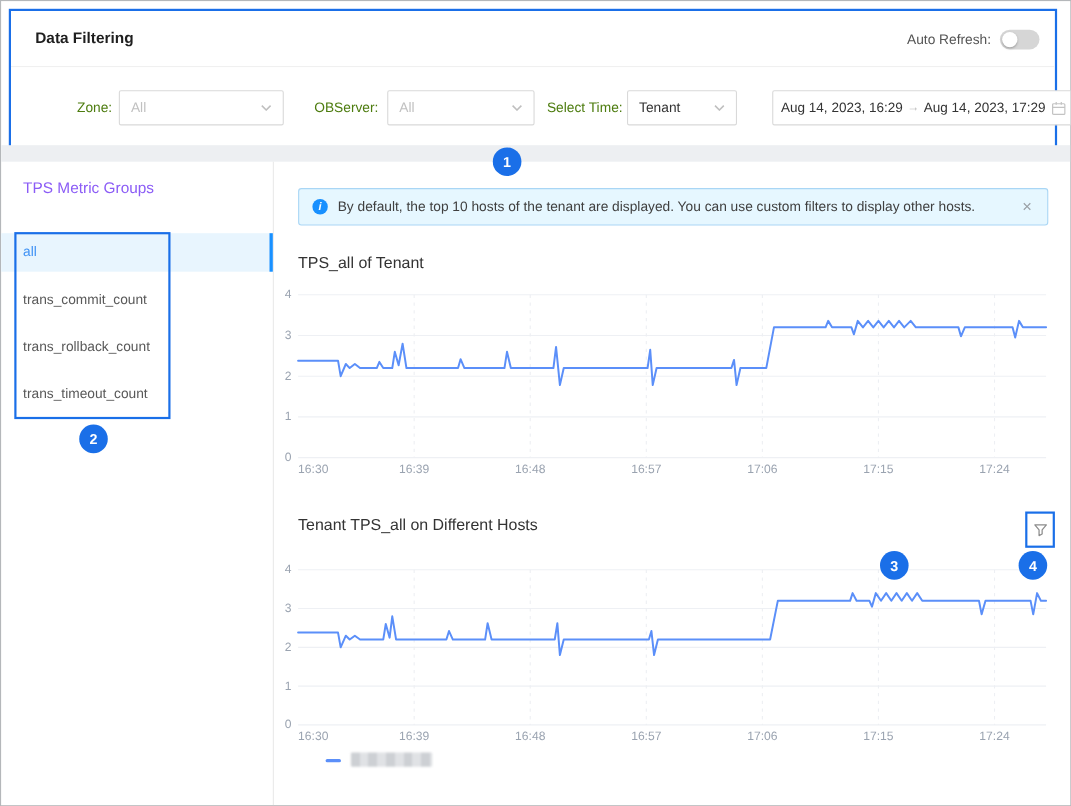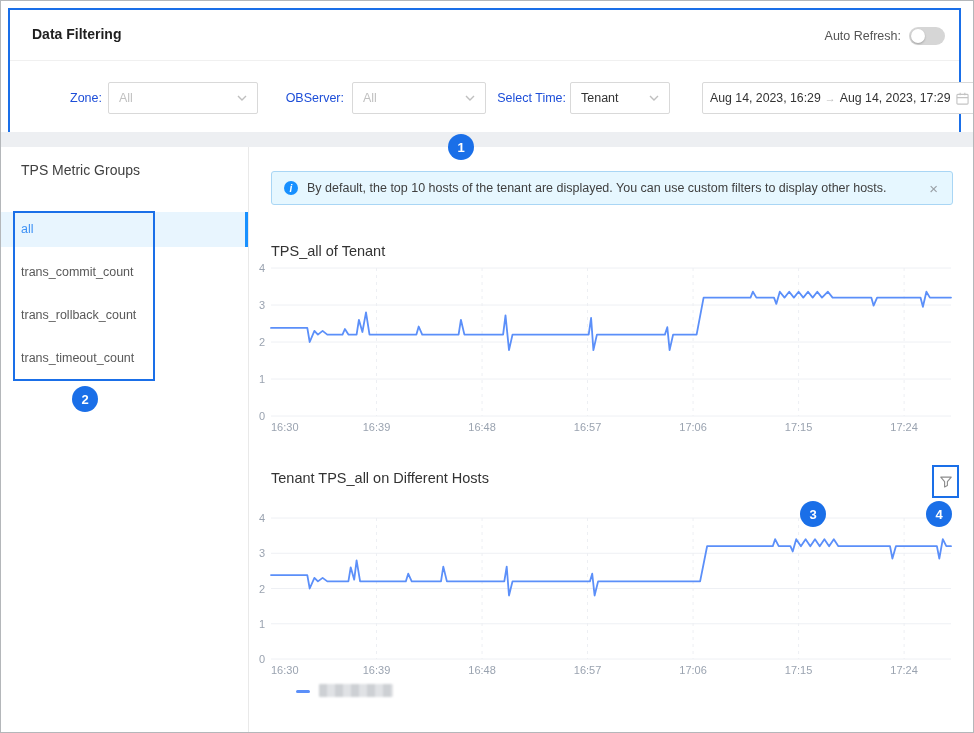--- a/index.html
+++ b/index.html
@@ -9,21 +9,21 @@
 
   
   .filter-panel { position:absolute; left:7px; top:7px; width:953px; height:136px;
                   background:#fff; border:2px solid #1a6fe8; }
   .panel-title { position:absolute; left:22px; top:16px; font-size:14px; font-weight:bold; color:#1f1f1f; }
   .panel-divider { position:absolute; left:0; right:0; top:50px; height:1px; background:#f0f0f0; }
   .auto-refresh { position:absolute; right:14px; top:17px; display:flex; align-items:center; gap:8px; color:#555; }
   .toggle { width:36px; height:18px; border-radius:9px; background:#d6d6d6; position:relative; cursor:pointer; }
   .toggle .knob { position:absolute; left:2px; top:2px; width:14px; height:14px; border-radius:50%; background:#fff;
                   box-shadow:0 1px 2px rgba(0,0,0,.25); }
-  .f-label { position:absolute; top:72px; height:32px; line-height:32px; text-align:right; color:#1d4ed8; }
+  .f-label { position:absolute; top:72px; height:32px; line-height:32px; text-align:right; color:#4d7c0f; }
   .select { position:absolute; top:72px; height:32px; border:1px solid #d9d9d9; border-radius:2px; background:#fff;
             display:flex; align-items:center; padding:0 10px; cursor:pointer; }
   .select .val { flex:1; }
   .select .placeholder { color:#c1c1c1; }
   .chev { width:10px; height:6px; flex:none; }
   .range-box { position:absolute; top:72px; height:32px; border:1px solid #d9d9d9; border-radius:2px;
                display:flex; align-items:center; padding:0 7px; gap:4px; background:#fff; cursor:pointer;
                font-size:12.3px; color:#333; white-space:nowrap; overflow:hidden;margin-left:28px; }
   .range-arrow { color:#b9b9b9; font-size:11px; flex:none; }
   .cal-icon { flex:none; margin-left:1px; }
@@ -31,21 +31,21 @@
   
   .num-circle { position:absolute; width:26px; height:26px; border-radius:50%; background:#1a6fe8; color:#fff;
                 font-size:13px; font-weight:bold; display:flex; align-items:center; justify-content:center; z-index:30; }
   .anno-box { position:absolute; border:2px solid #1a6fe8; z-index:20; pointer-events:none; }
 
   
   .gap-band { position:absolute; left:0; right:0; top:131px; height:15px; background:#edeff2; }
   .v-divider { position:absolute; left:247px; top:146px; bottom:0; width:1px; background:#e9e9e9; }
 
   
-  .sidebar-title { position:absolute; left:20px; top:161px; font-size:14px; font-weight:500; color:#404040; }
+  .sidebar-title { position:absolute; left:20px; top:161px; font-size:14px; font-weight:500; color:#8b5cf6; }
   .side-item { position:absolute; left:0; width:247px; height:35px; line-height:35px; padding-left:20px;
                color:#595959; cursor:pointer; }
   .side-item.selected { background:#e8f5fe; color:#3f92f5; }
   .side-item.selected .accent { position:absolute; right:0; top:0; width:3px; height:35px; background:#1890ff; }
 
   
   .banner { position:absolute; left:270px; top:170px; width:682px; height:34px; background:#e6f7ff;
             border:1px solid #a9d6f5; border-radius:3px; display:flex; align-items:center; padding:0 12px; }
   .info-icon { width:14px; height:14px; border-radius:50%; background:#1890ff; color:#fff; font-size:10px;
                font-weight:bold; display:flex; align-items:center; justify-content:center; flex:none; font-style:italic; }
@@ -149,21 +149,21 @@
 
   <div class="anno-box" style="left:12px; top:210px; width:142px; height:170px;"></div>
   <div class="num-circle" style="left:71px; top:385px;">2</div>
 
   <div class="banner">
     <span class="info-icon">i</span>
     <span class="banner-text">By default, the top 10 hosts of the tenant are displayed. You can use custom filters to display other hosts.</span>
     <span class="banner-close">×</span>
   </div>
 
-  <div class="chart-title" style="top:231px;margin-top:11px;">TPS_all of Tenant</div>
+  <div class="chart-title" style="top:231px;">TPS_all of Tenant</div>
   <div class="chart" style="top:267px; height:148px;">
       <svg width="680" height="148">
         <line x1="0" x2="680" y1="148" y2="148" stroke="#eef0f4" stroke-width="1"></line>
         <line x1="0" x2="680" y1="111" y2="111" stroke="#eef0f4" stroke-width="1"></line>
         <line x1="0" x2="680" y1="74" y2="74" stroke="#eef0f4" stroke-width="1"></line>
         <line x1="0" x2="680" y1="37" y2="37" stroke="#eef0f4" stroke-width="1"></line>
         <line x1="0" x2="680" y1="0" y2="0" stroke="#eef0f4" stroke-width="1"></line>
         <line y1="0" y2="148" x1="105.51724137931035" x2="105.51724137931035" stroke="#edeff3" stroke-width="1" stroke-dasharray="3 4"></line>
         <line y1="0" y2="148" x1="211.0344827586207" x2="211.0344827586207" stroke="#edeff3" stroke-width="1" stroke-dasharray="3 4"></line>
         <line y1="0" y2="148" x1="316.55172413793105" x2="316.55172413793105" stroke="#edeff3" stroke-width="1" stroke-dasharray="3 4"></line>

